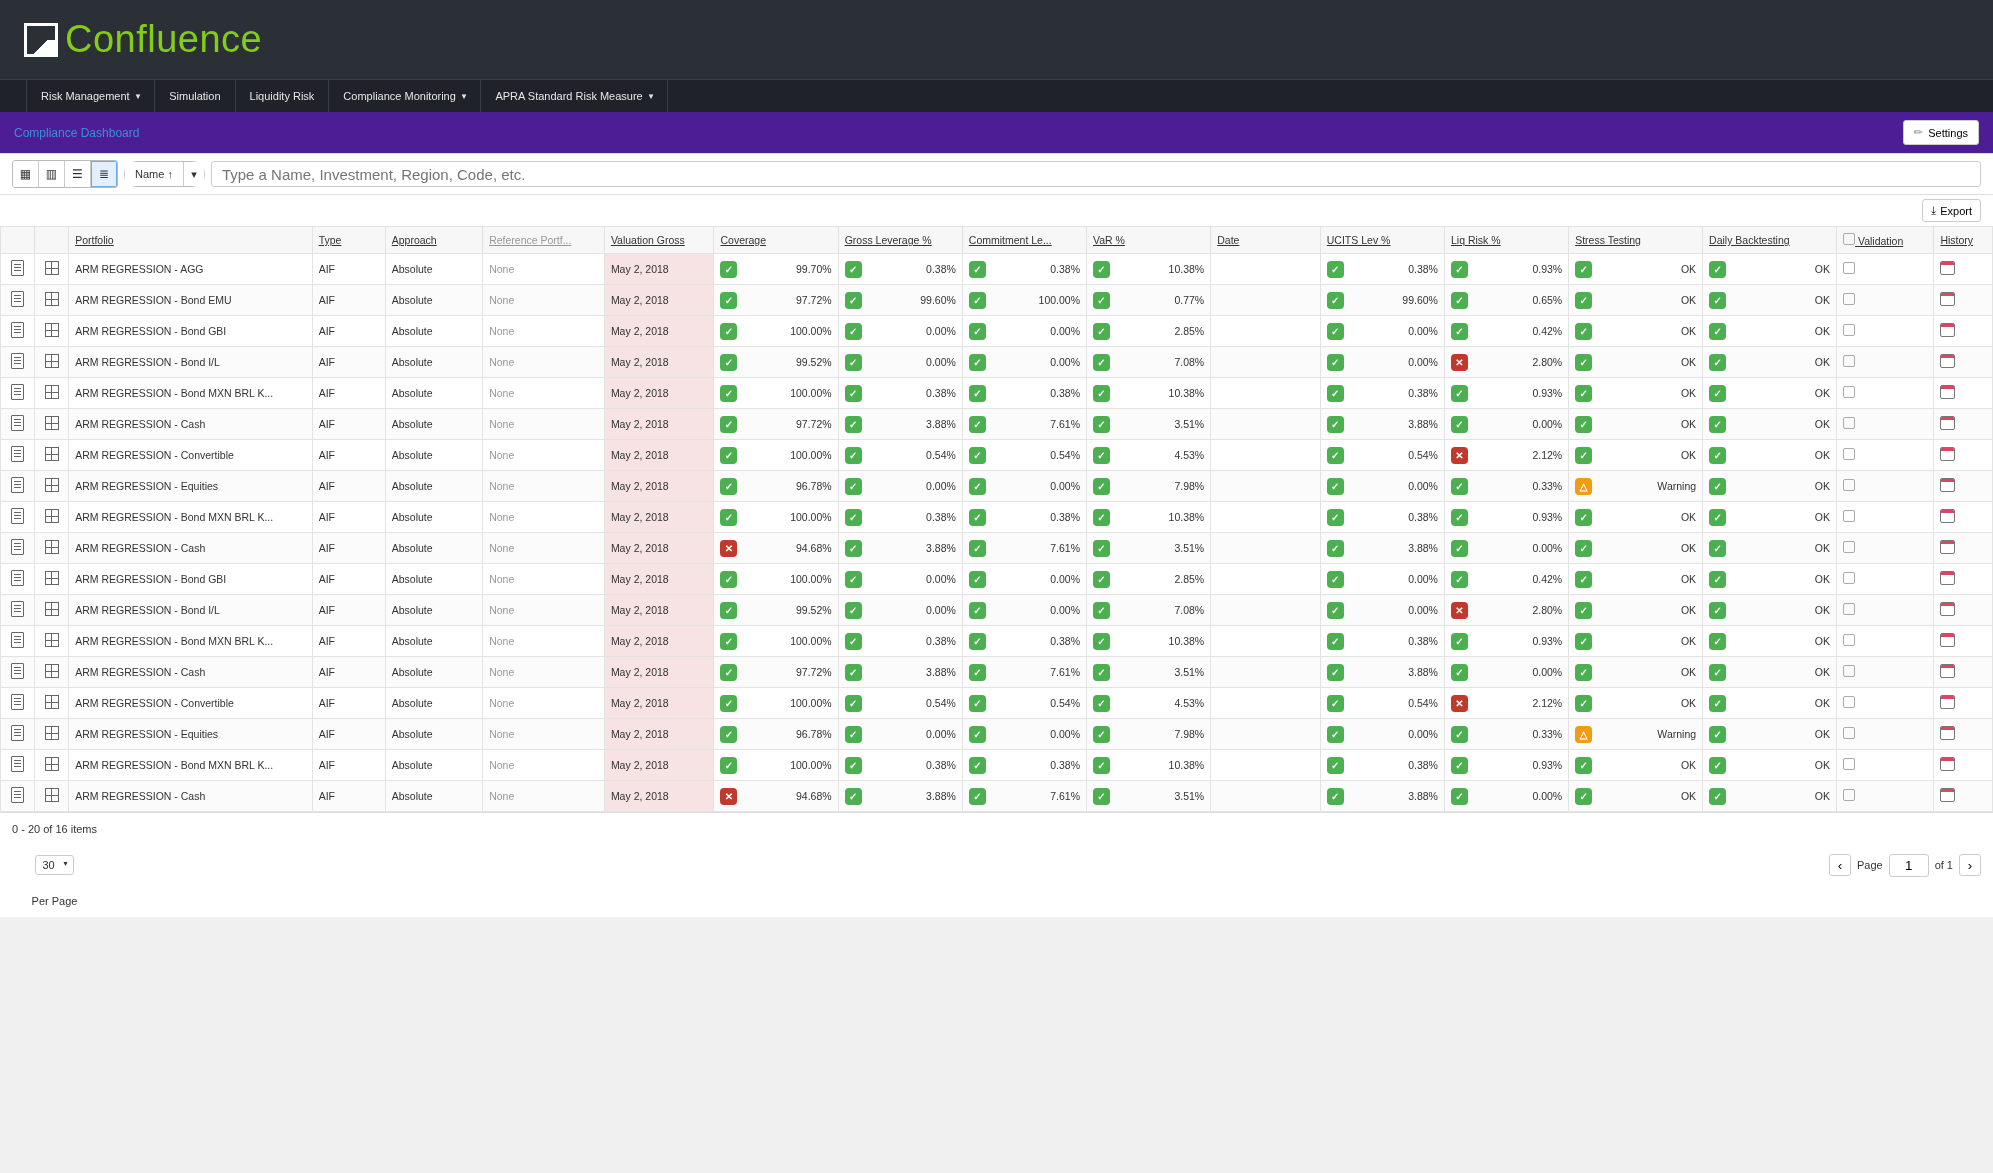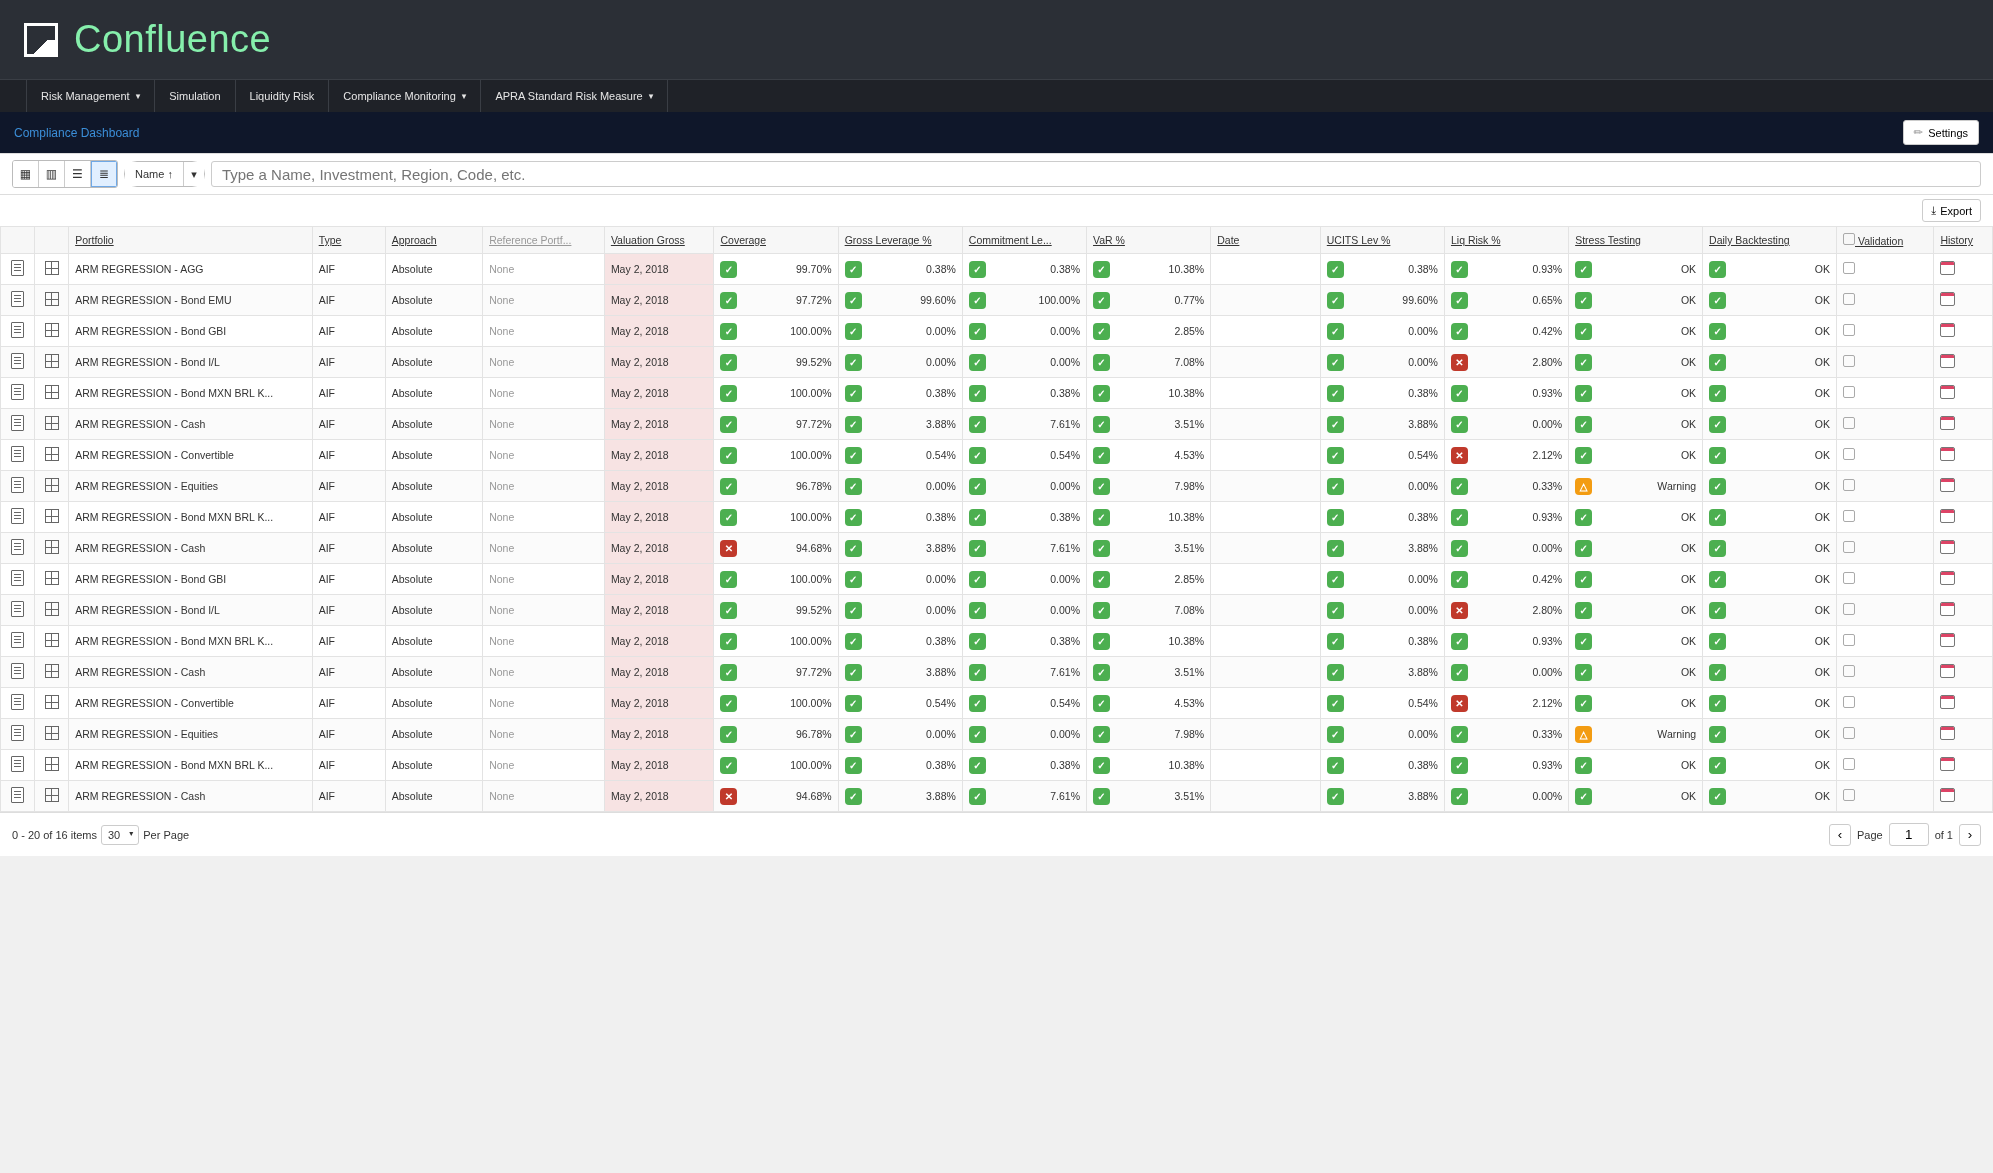--- a/index.html
+++ b/index.html
@@ -1,28 +1,28 @@
 <!DOCTYPE html>
 <html><head>
 <meta charset="utf-8">
 <style>
   * { box-sizing: border-box; margin: 0; padding: 0; }
   body { font-family: Arial, Helvetica, sans-serif; font-size: 11px; background: #f0f0f0; color: #333; }
   .app { width: 1993px; background: #fff; }
   
   .brandbar { background: #2b2f36; padding: 18px 24px; }
-  .brand-name { color: #86efac; font-size: 38px; font-weight: 300; letter-spacing: .5px; display:flex; align-items:center; gap:16px;}
+  .brand-name { color: #84cc16; font-size: 38px; font-weight: 300; letter-spacing: .5px; display:flex; align-items:center; gap:7px;}
   .brand-logo { width:34px; height:34px; border:3px solid #fff; display:inline-block; position:relative;}
   .brand-logo::after{content:"";position:absolute;left:0;right:0;bottom:0;height:50%;background:linear-gradient(135deg,transparent 49%,#fff 50%);}
   .navbar { background: #1f2228; padding: 0 26px; display:flex; gap:0; border-top:1px solid #3a3e45;}
   .nav-item { color:#e6e6e6; padding:10px 14px; font-size:11px; border-right:1px solid #3a3e45; cursor:pointer; display:flex; align-items:center; gap:6px;}
   .nav-item:first-child{border-left:1px solid #3a3e45;}
   .chev-down { font-size:9px; }
   
-  .crumbbar { display:flex; justify-content:space-between; align-items:center; padding:8px 14px; border-bottom:1px solid #ddd; background:#0f172a;}
+  .crumbbar { display:flex; justify-content:space-between; align-items:center; padding:8px 14px; border-bottom:1px solid #ddd; background:#4c1d95;}
   .crumb-link { color:#3b8ed8; font-size:12px; cursor:pointer;}
   .settings-btn { background:#fff; border:1px solid #ccc; border-radius:3px; padding:5px 10px; font-size:11px; cursor:pointer; display:flex; gap:5px; align-items:center;}
   .wand-icon{color:#888;transform:rotate(-45deg);display:inline-block;}
   
   .toolbar { display:flex; gap:6px; padding:6px 12px; align-items:center; border-bottom:1px solid #ddd;}
   .view-btns { display:flex; border:1px solid #bbb; border-radius:3px; overflow:hidden;}
   .view-btn { width:26px; height:26px; display:flex; align-items:center; justify-content:center; background:#fff; border-right:1px solid #ccc; cursor:pointer; font-size:12px;}
   .view-btn:last-child{border-right:none;}
   .view-btn.active{background:#e1efff; box-shadow:inset 0 0 0 1px #6fa8e6;}
   .sort-select { border:1px solid #bbb; border-radius:13px; height:26px; display:flex; align-items:center; }
@@ -58,21 +58,21 @@
   .metric-val{flex:1;text-align:right;}
   .doc-icon{display:inline-block;width:13px;height:16px;border:1px solid #666;border-radius:1px;position:relative;background:#fff;}
   .doc-icon::before{content:"";position:absolute;top:3px;left:2px;right:2px;height:1px;background:#666;box-shadow:0 3px 0 #666,0 6px 0 #666;}
   .cal-icon{display:inline-block;width:15px;height:14px;border:1px solid #777;border-radius:2px;position:relative;background:#fff;}
   .cal-icon::before{content:"";position:absolute;top:0;left:0;right:0;height:3px;background:#d46;border-radius:1px 1px 0 0;}
   .grid-icon{display:inline-block;width:14px;height:14px;border:1px solid #666;position:relative;}
   .grid-icon::before{content:"";position:absolute;inset:0;background:linear-gradient(#666,#666) center/100% 1px no-repeat,linear-gradient(#666,#666) center/1px 100% no-repeat;}
   .chk{width:12px;height:12px;border:1px solid #aaa;display:inline-block;border-radius:2px;}
   
   .pager{display:flex;justify-content:space-between;align-items:center;padding:10px 12px;border-top:1px solid #ddd;font-size:11px;}
-  .pager-left{display:flex;gap:4px;align-items:center;}
+  .pager-left{display:flex;gap:20px;align-items:center;flex-direction:column;}
   .pager-right{display:flex;gap:6px;align-items:center;}
   .pg-inp{width:40px;border:1px solid #ccc;text-align:center;padding:3px;border-radius:3px;}
   .pg-sel{border:1px solid #ccc;padding:3px 18px 3px 6px;border-radius:3px;position:relative;cursor:pointer;}
   .pg-sel::after{content:"▾";position:absolute;right:5px;font-size:8px;}
   .pg-btn{width:22px;height:22px;border:1px solid #ccc;border-radius:3px;background:#fff;display:flex;align-items:center;justify-content:center;cursor:pointer;}
 </style>
 </head>
 <body>
 
 <div class="app">

